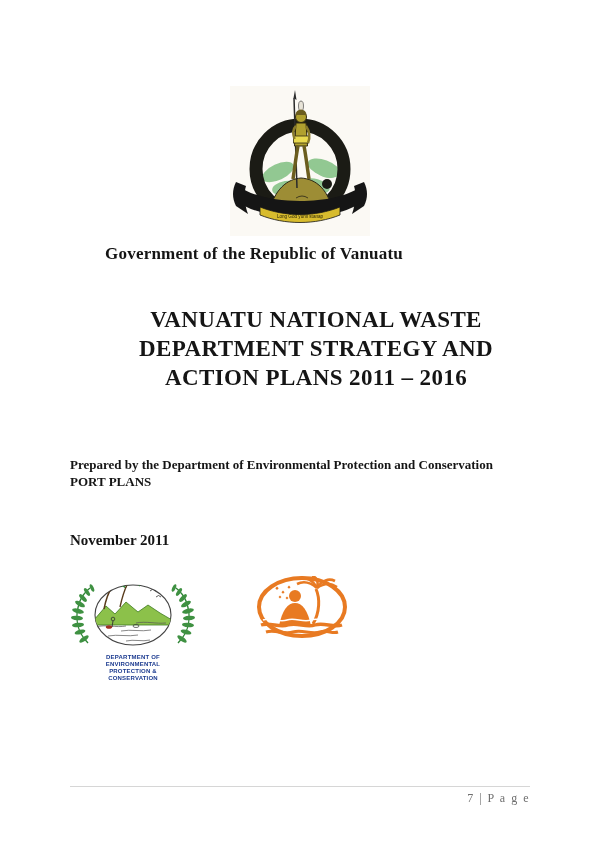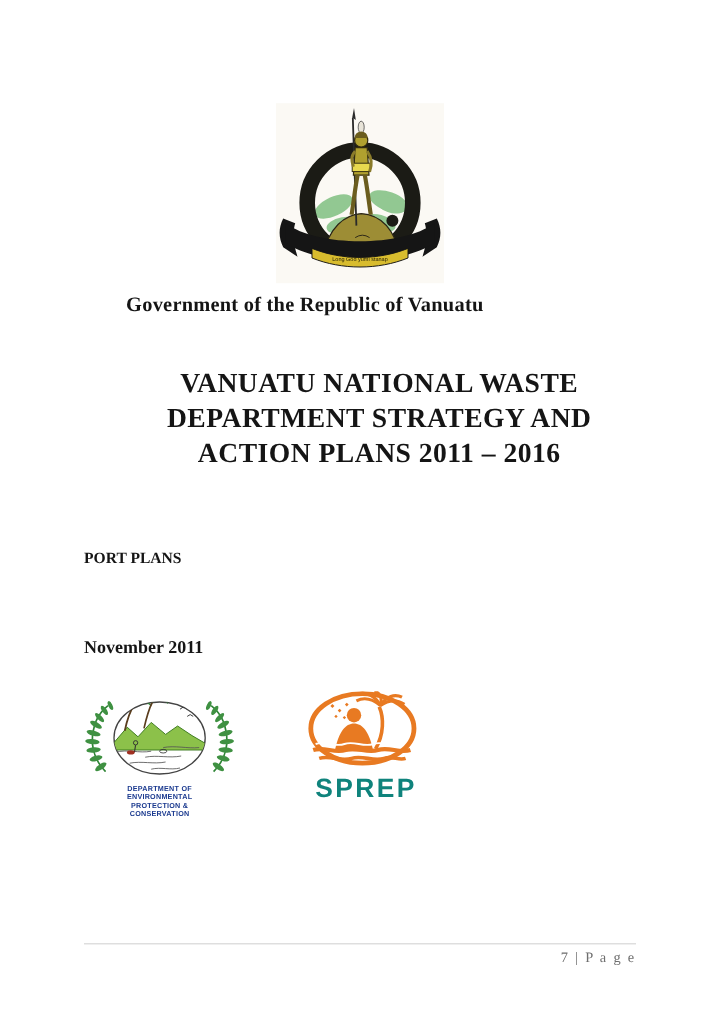--- a/index.html
+++ b/index.html
@@ -110,20 +110,21 @@
 
   <div class="gov-line">Government of the Republic of Vanuatu</div>
 
   <div class="doc-title">
     <div>VANUATU NATIONAL WASTE</div>
     <div>DEPARTMENT STRATEGY AND</div>
     <div>ACTION PLANS 2011 – 2016</div>
   </div>
 
   <div class="prepared">
+    <div>Prepared by the Department of Environmental Protection and Conservation</div>
     <div>PORT PLANS</div>
   </div>
 
   <div class="date-line">November 2011</div>
 
   <div class="logo logo-depc">
     <svg width="134" height="70" viewBox="0 0 134 70">
       <defs>
         <clipPath id="ovalclip">
             <ellipse cx="67" cy="36" rx="38" ry="30"></ellipse>
@@ -212,20 +213,19 @@
       <g fill="#e87a22">
         <circle cx="40" cy="20" r="6"></circle>
         <path d="M24,50 C27,34 33,27 40,27 C47,27 53,34 56,50 Z"></path>
       </g>
       <g fill="none">
         <path d="M8,44 C16,41 24,47 32,44 C40,41 48,47 56,44 C64,41 72,47 80,44" stroke="#ffffff" stroke-width="1.6"></path>
         <path d="M6,49 C15,46 24,52 33,49 C42,46 51,52 60,49 C69,46 78,52 87,49" stroke="#e87a22" stroke-width="3.4"></path>
         <path d="M11,56 C20,53 29,59 38,56 C47,53 56,59 65,56 C72,53.6 77,58 83,56" stroke="#e87a22" stroke-width="3"></path>
       </g>
     </svg>
-    <div class="sprep-word">SPREP</div>
   </div>
 
 
   <div class="footer-rule"></div>
   <div class="page-number">7 | P a g e</div>
 
 </div>
 
 </body></html>

